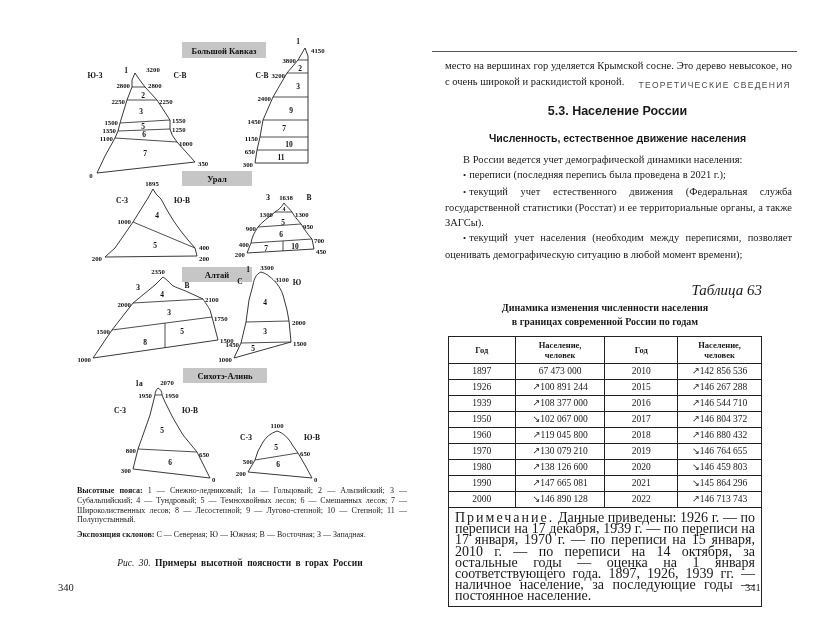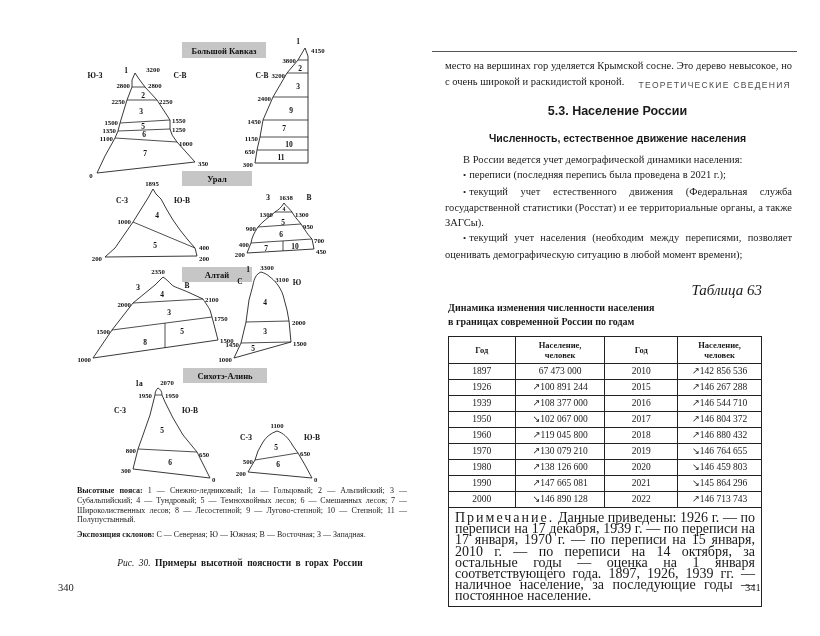--- a/index.html
+++ b/index.html
@@ -35,21 +35,21 @@
   .rp-rule{position:absolute;top:21px;left:2px;width:365px;border-top:1px solid #555;}
   .rp-para{position:absolute;top:28px;left:15px;width:347px;font-size:10.5px;line-height:15.5px;text-align:justify;margin:0;}
   .rp-h1{position:absolute;top:74px;left:0;width:375px;margin:0;text-align:center;
          font-family:"Liberation Sans","DejaVu Sans",sans-serif;font-size:12.5px;font-weight:bold;}
   .rp-h2{position:absolute;top:102px;left:0;width:375px;margin:0;text-align:center;
          font-family:"Liberation Sans","DejaVu Sans",sans-serif;font-size:10.5px;font-weight:bold;}
   .rp-body{position:absolute;top:122px;left:15px;width:347px;font-size:10.5px;line-height:15.3px;text-align:justify;}
   .rp-body p{margin:0;text-indent:18px;}
   .blt{font-size:9px;margin-right:3px;}
   .tbl-tag{position:absolute;top:252px;right:43px;margin:0;font-style:italic;font-size:15px;}
-  .tbl-title{position:absolute;top:271px;left:18px;width:314px;margin:0;
+  .tbl-title{position:absolute;top:271px;left:18px;width:314px;margin:0;text-align:center;
              font-weight:bold;font-size:10px;line-height:14px;white-space:pre-line;}
   table.pop{position:absolute;top:306px;left:18px;width:314px;border-collapse:collapse;}
   table.pop th,table.pop td{border:1px solid #222;text-align:center;}
   table.pop th{font-size:8.5px;font-weight:bold;white-space:pre-line;line-height:10px;padding:3px 12px;}
   table.pop td{font-size:9.5px;font-weight:normal;line-height:13px;padding:1px 2px;
                font-family:"Liberation Serif","DejaVu Sans",serif;}
   table.pop td.note{font-weight:normal;font-size:14px;line-height:11.2px;text-align:justify;padding:4px 6px;}
   .note-lead{letter-spacing:2px;}
 </style>
 </head>

